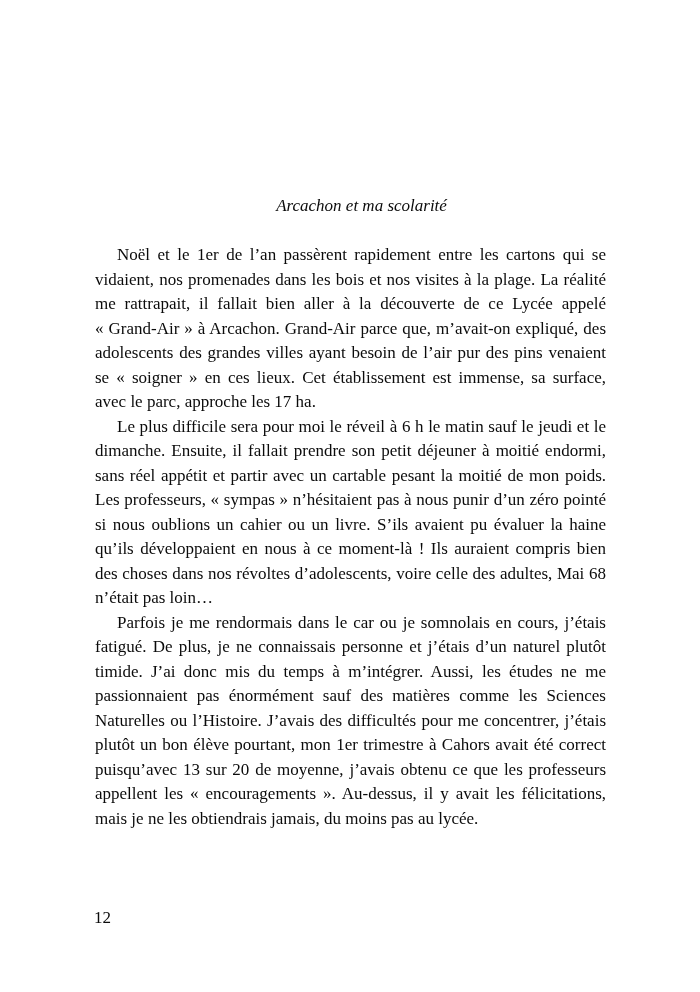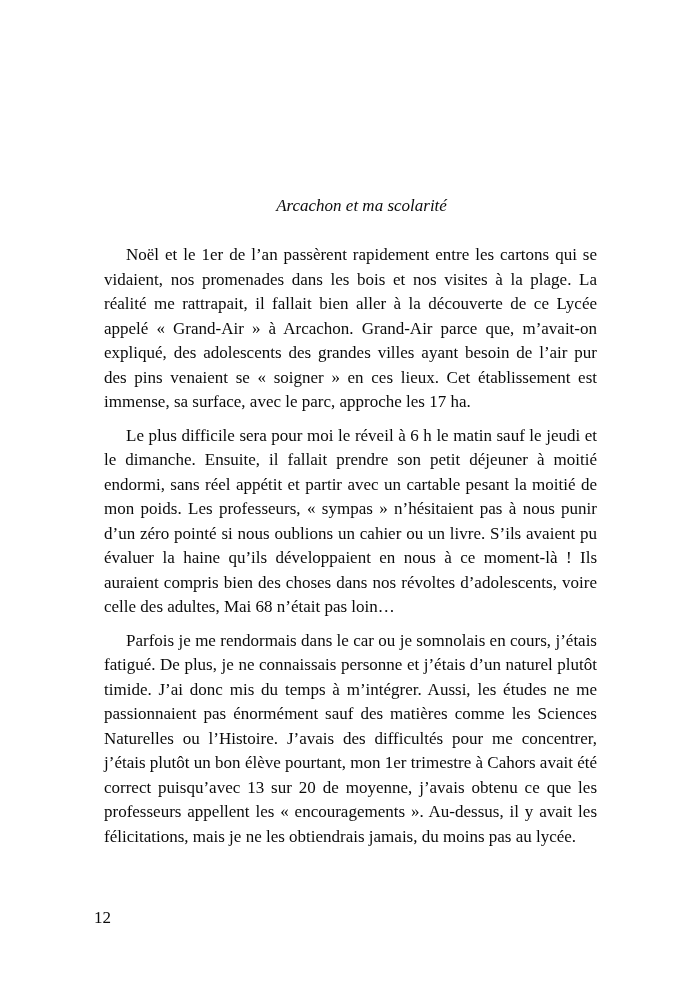--- a/index.html
+++ b/index.html
@@ -27,21 +27,21 @@
   .heading {
     font-size: 17px;
     font-weight: normal;
     font-style: italic;
     margin: 0 0 24.5px 0;
     padding: 0;
     text-indent: 22px;
     text-align: center;
   }
   .body-paragraph {
-    margin: 9px;
+    margin: 0;
     padding: 0;
     text-indent: 22px;
     text-align: justify;
     font-family: Liberation Serif, serif;
   }
   .page-number {
     position: absolute;
     left: 94px;
     top: 906px;
     font-size: 17px;

